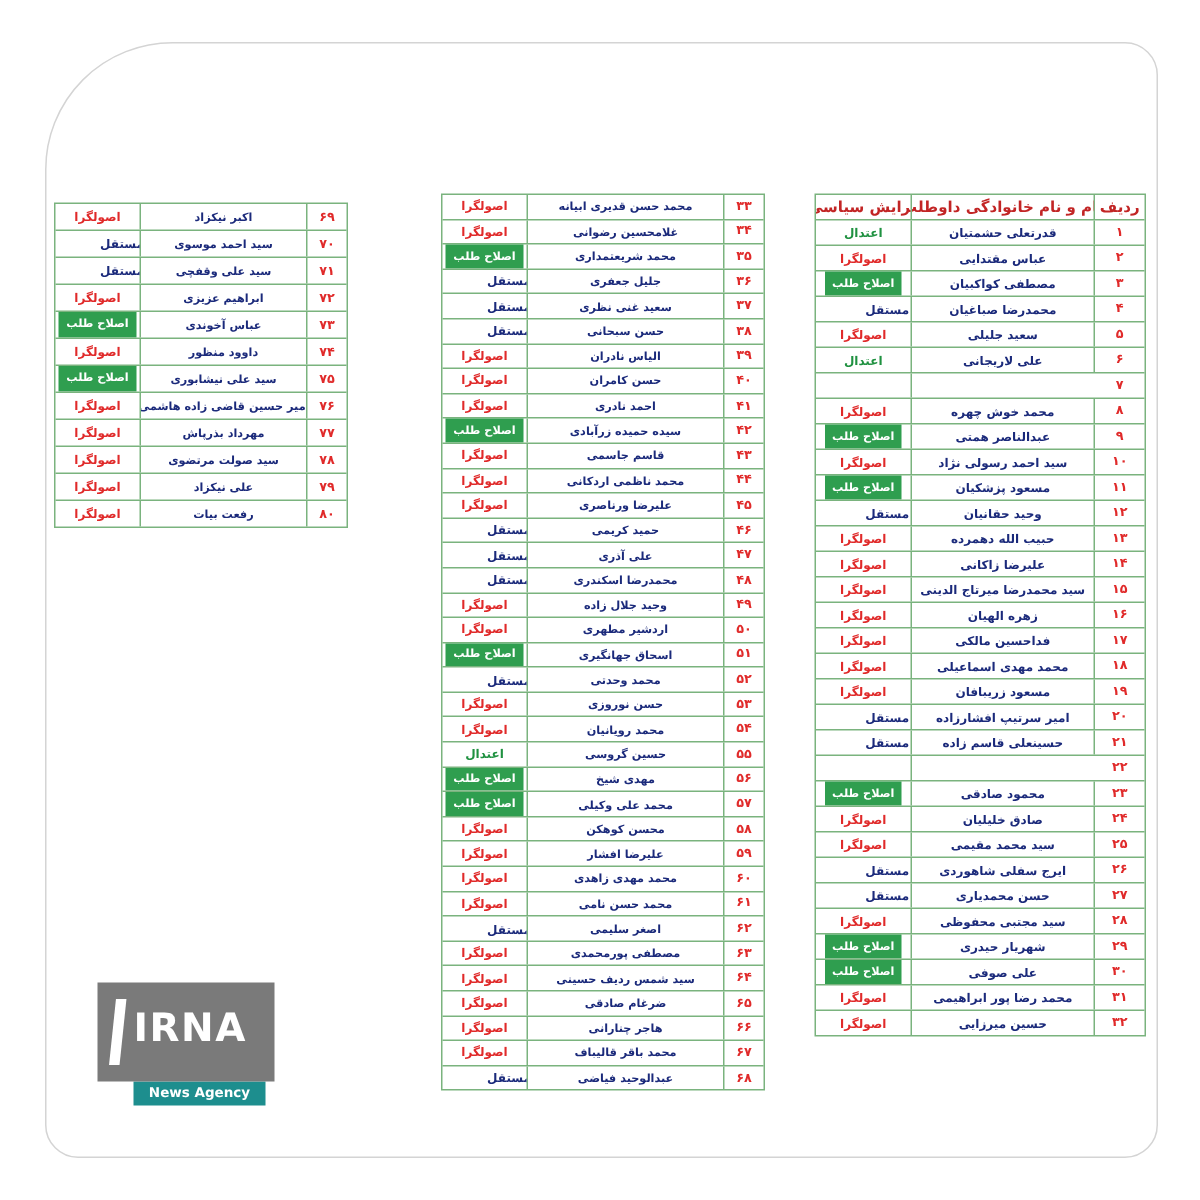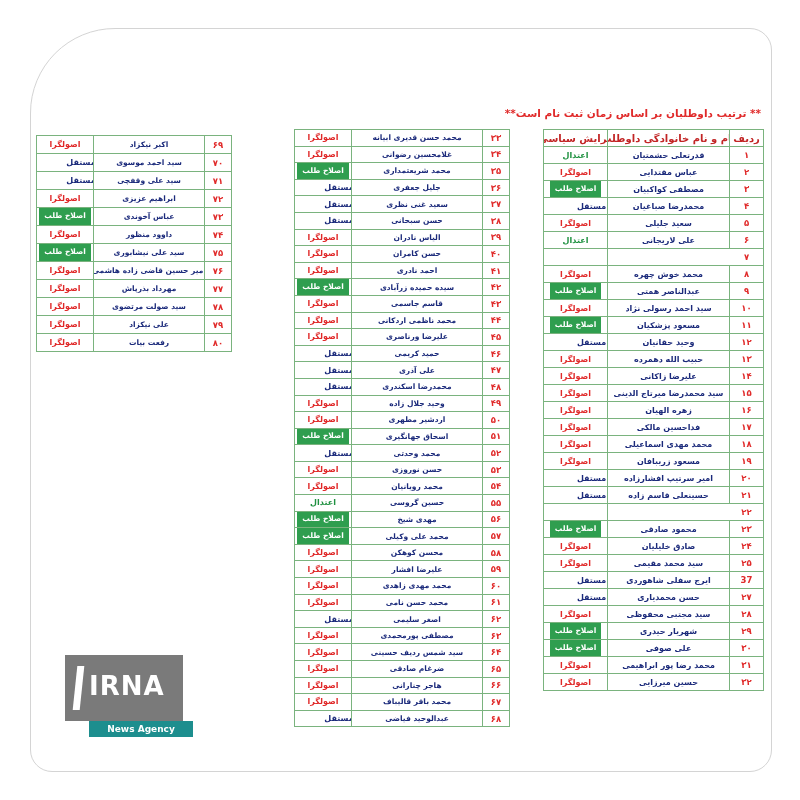--- a/index.html
+++ b/index.html
@@ -49,30 +49,29 @@
   .badge.eslah{
     background:#2f9e4f;color:#ffffff;padding:12px 5px;border-radius:1px;
     font-size:7.5px;line-height:1.15;
   }
   .cell.name.bahar-name{color:#e08a1e;margin-top:28px;}
   .logo{position:absolute;left:34px;top:626px;width:118px;}
   .logo-box{height:66px;background:#7a7a7a;position:relative;}
   .logo-bar{position:absolute;left:10px;top:11px;width:7px;height:44px;background:#fff;transform:skewX(-6deg);}
   .logo-text{position:absolute;left:24px;top:16px;color:#fff;font-size:26px;font-weight:bold;letter-spacing:1px;}
   .logo-strip{
-    margin-left:24px;width:104px;height:16px;background:#1d8e8e;color:#fff;
+    margin-left:24px;width:88px;height:16px;background:#1d8e8e;color:#fff;
     font-size:9px;font-weight:bold;display:flex;align-items:center;justify-content:center;
   }
 </style>
 </head>
 <body>
 
 <div class="page">
 
-  <div class="note">** ترتیب داوطلبان بر اساس زمان ثبت نام است**</div>
 
   <div class="ctable t-right">
       <div class="trow thead">
         <span class="cell num">ردیف</span>
         <span class="cell name">نام و نام خانوادگی داوطلب</span>
         <span class="cell tag">گرایش سیاسی</span>
       </div>
       <div class="trow">
         <span class="cell num">۱</span>
         <span class="cell name">قدرتعلی حشمتیان</span>
@@ -242,21 +241,21 @@
         </span>
       </div>
       <div class="trow">
         <span class="cell num">۲۵</span>
         <span class="cell name">سید محمد مقیمی</span>
         <span class="cell tag">
           <span class="badge osul">اصولگرا</span>
         </span>
       </div>
       <div class="trow">
-        <span class="cell num">37</span>
+        <span class="cell num">۲۶</span>
         <span class="cell name">ایرج سفلی شاهوردی</span>
         <span class="cell tag">
           <span class="badge most">مستقل</span>
         </span>
       </div>
       <div class="trow">
         <span class="cell num">۲۷</span>
         <span class="cell name">حسن محمدیاری</span>
         <span class="cell tag">
           <span class="badge most">مستقل</span>

